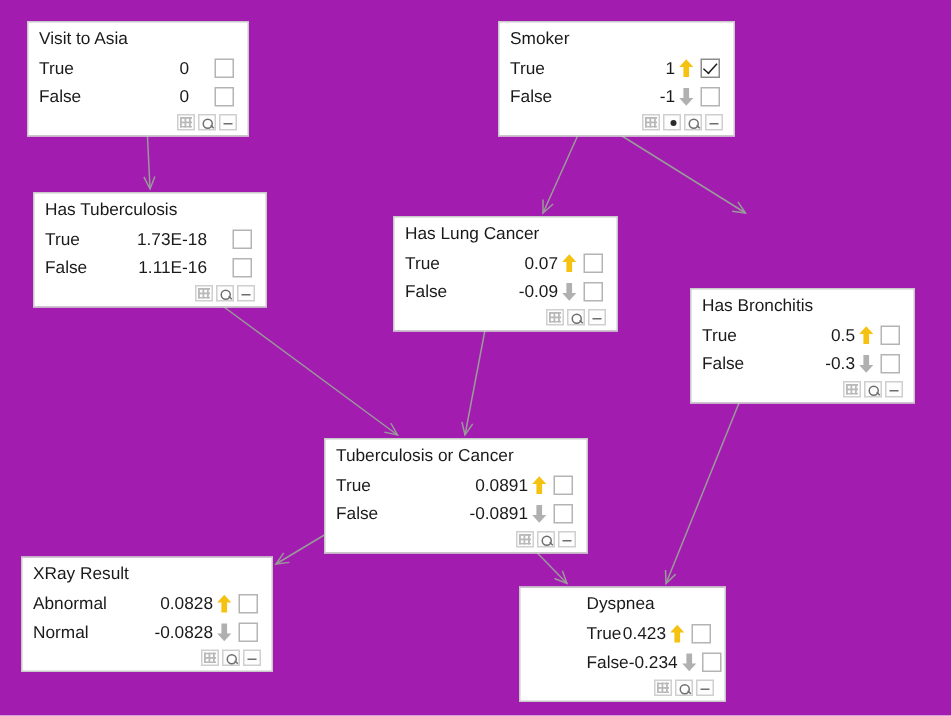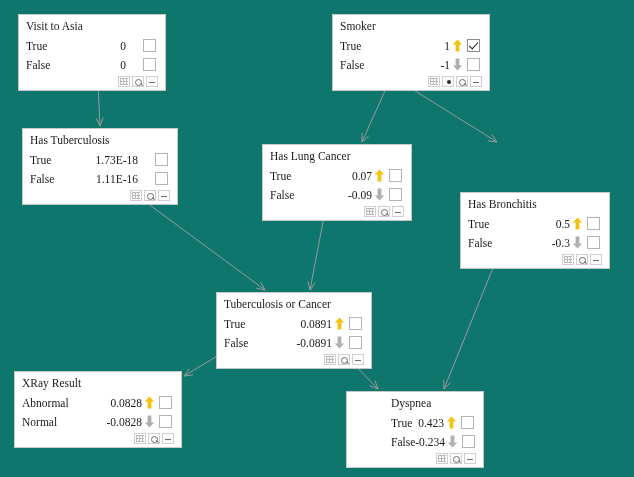--- a/index.html
+++ b/index.html
@@ -4,22 +4,22 @@
 <style>
   html, body {
     margin: 0;
     padding: 0;
     background: #ffffff;
   }
   #canvas {
     position: relative;
     width: 634px;
     height: 477px;
-    background: #0f766e;
-    font-family: Liberation Serif, serif;
+    background: #a21caf;
+    font-family: Liberation Sans, sans-serif;
     overflow: hidden;
   }
   #edge-layer {
     position: absolute;
     left: 0;
     top: 0;
     width: 634px;
     height: 477px;
     pointer-events: none;
   }
@@ -330,21 +330,21 @@
         <span class="chk-cell">
           <span class="chk"></span>
         </span>
       </div>
       <div class="toolbar">
         <div class="tb-btn tb-grid"></div>
         <div class="tb-btn tb-zoom"></div>
         <div class="tb-btn tb-minus"></div>
       </div>
     </div>
-    <div class="node" style="left: 216px; top: 292px; width: 156px;">
+    <div class="node" style="left: 216px; top: 292px; width: 176px;">
       <div class="node-title">Tuberculosis or Cancer</div>
       <div class="state-row">
         <span class="state-label">True</span>
         <span class="state-value">0.0891</span>
         <span class="arrow-cell">
           <svg viewBox="0 0 11 13" class="arrow-up">
             <path d="M5.5 0.5 L10.2 5.6 L7.4 5.6 L7.4 12.4 L3.6 12.4 L3.6 5.6 L0.8 5.6 Z" fill="#f5c211"></path>
           </svg>
         </span>
         <span class="chk-cell">

